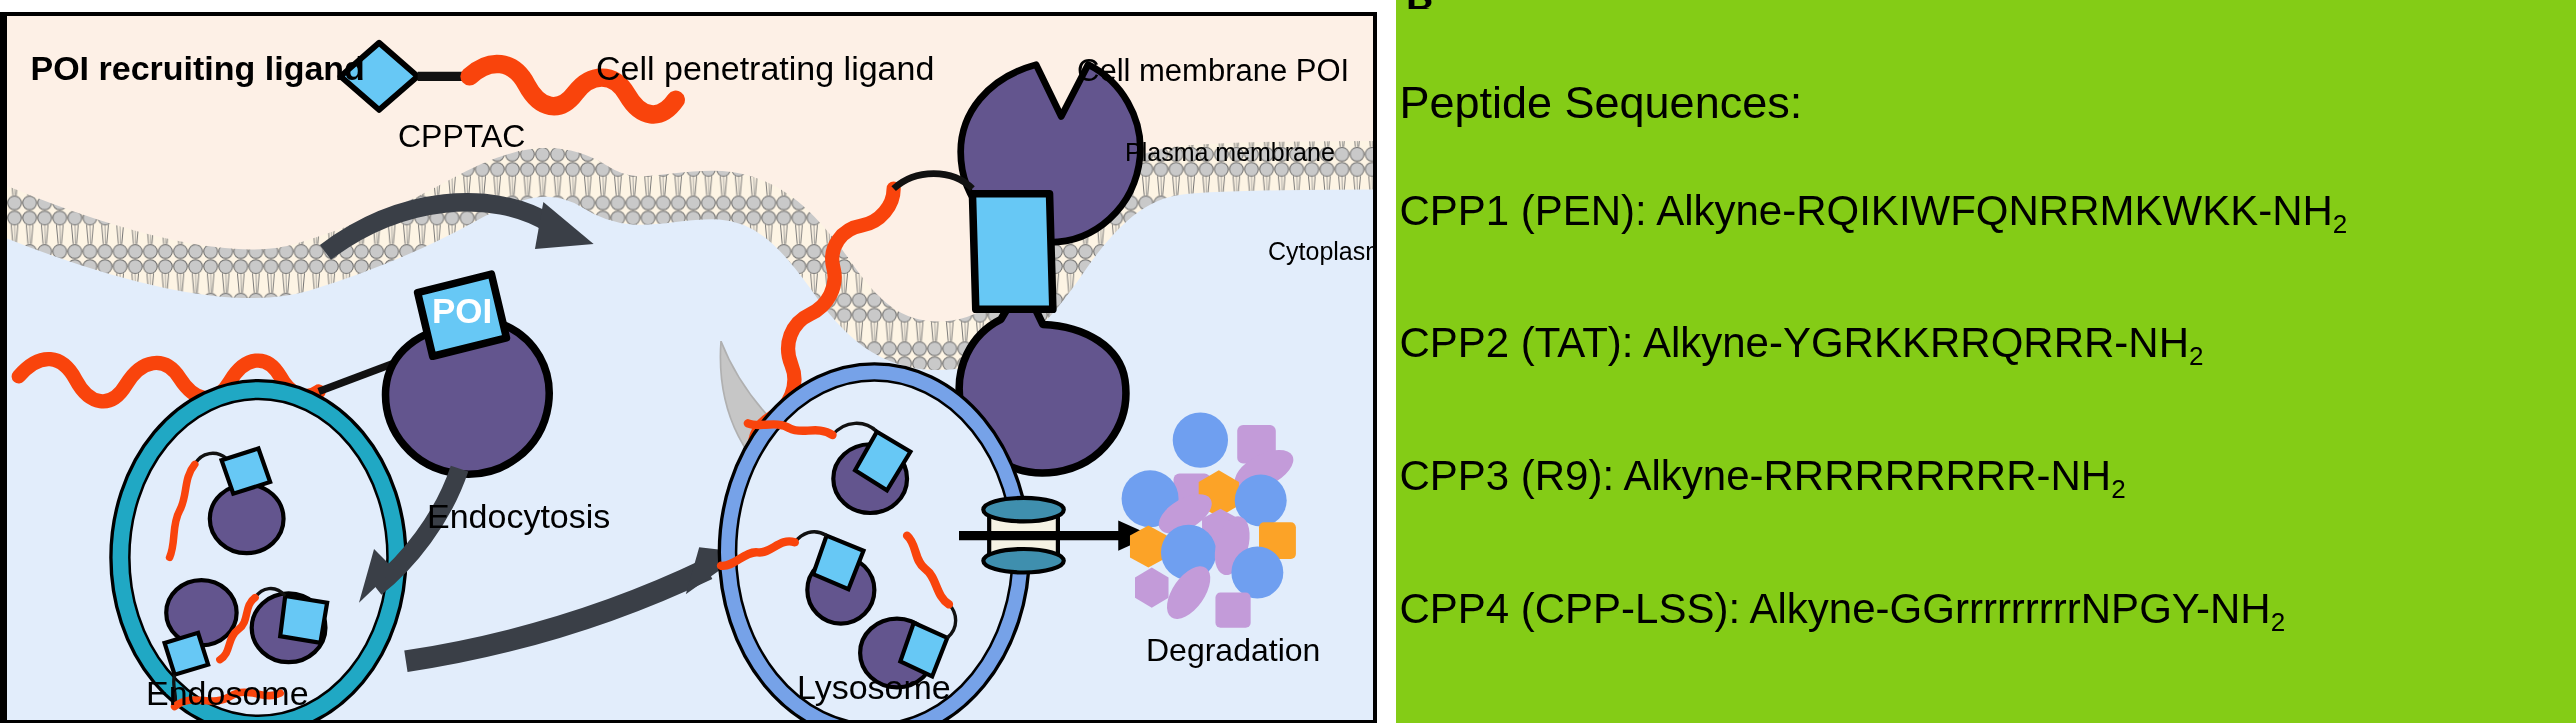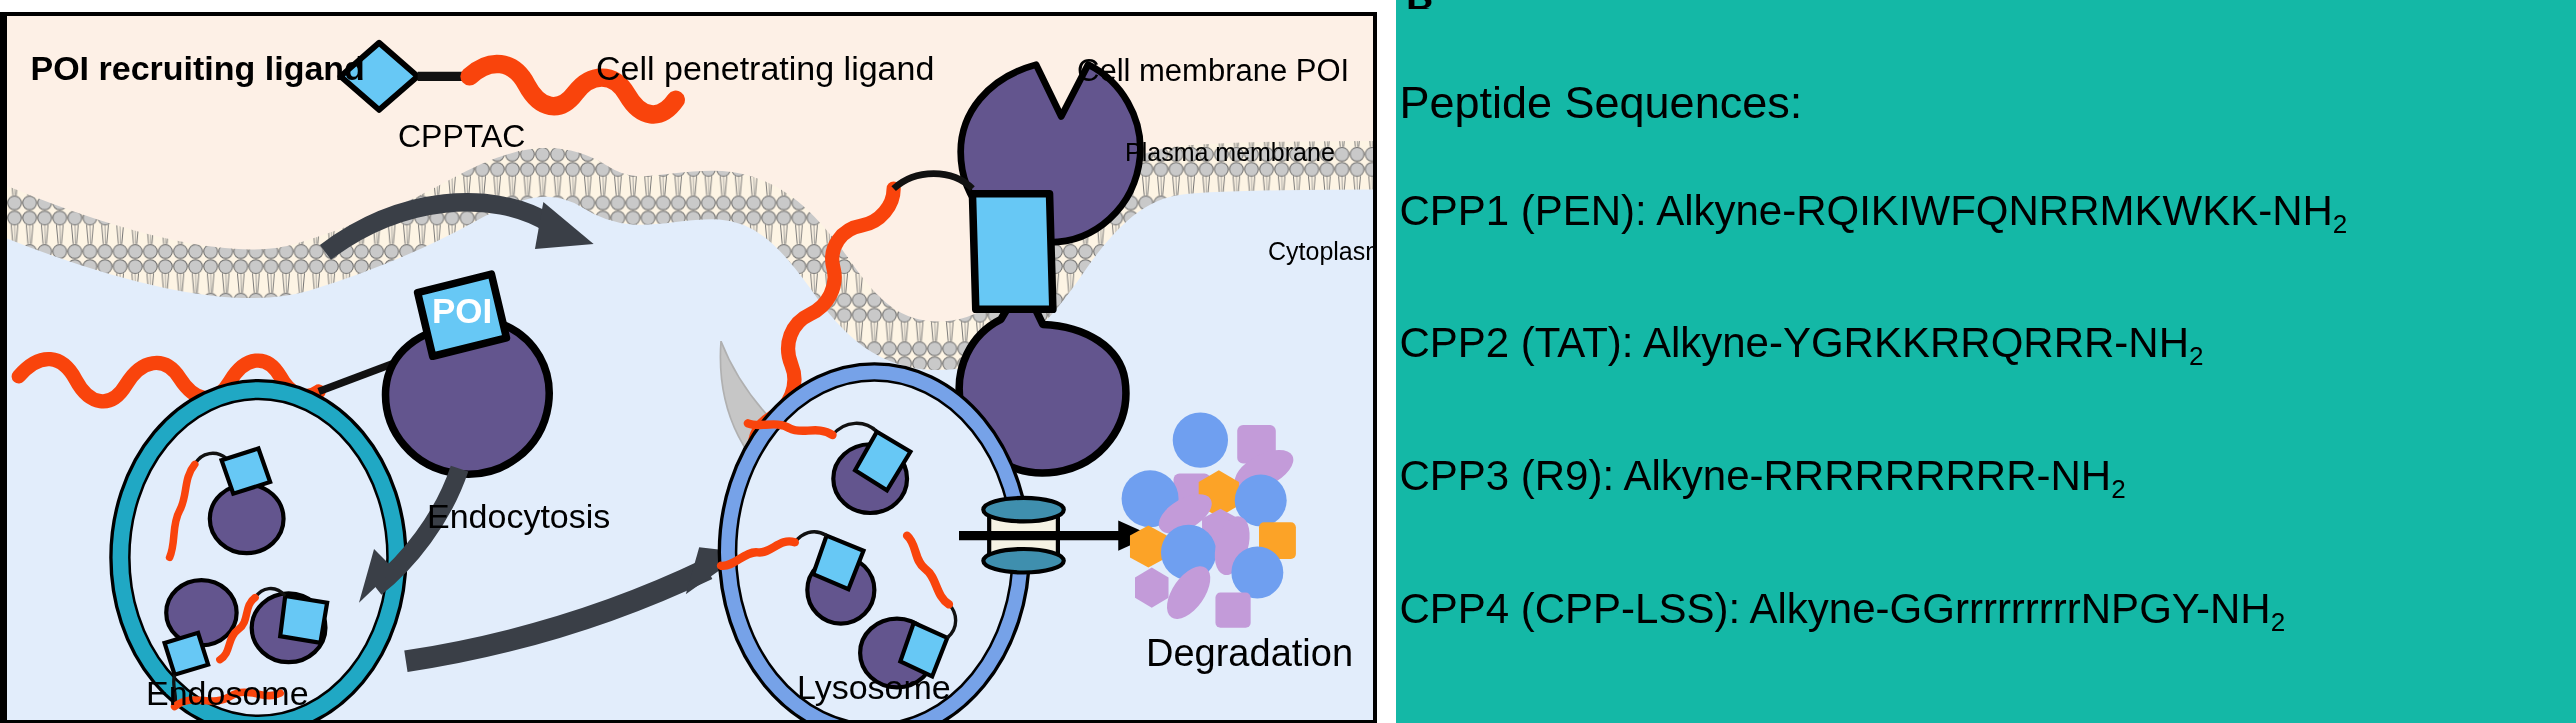--- a/index.html
+++ b/index.html
@@ -41,28 +41,28 @@
   
   #lbl-ligand   { left: 23.5px;   top: 35px;  font-size: 34px; font-weight: bold; }
   #lbl-cpp      { left: 589px;  top: 35px;  font-size: 34px; }
   #lbl-poi-leg  { left: 1070px; top: 39px;  font-size: 31px; }
   #lbl-cpptac   { left: 391px;  top: 104px; font-size: 32px; }
   #lbl-plasma   { left: 1118px; top: 124px; font-size: 25px; }
   #lbl-cyto     { left: 1261px; top: 223px; font-size: 25px; }
   #lbl-endocyt  { left: 420px;  top: 483px; font-size: 34px; text-align: center; }
   #lbl-endosome { left: 139px;  top: 660px; font-size: 34px; }
   #lbl-lysosome { left: 790px;  top: 654px; font-size: 34px; }
-  #lbl-degrad   { left: 1139px; top: 618px; font-size: 38px; }
+  #lbl-degrad   { left: 1139px; top: 618px; font-size: 32px; }
 
   
   #panel-b {
     position: absolute;
     left: 1396px; top: 0px;
     width: 1180px; height: 724px;
-    background: #14b8a6;
+    background: #84cc16;
   }
   #panel-b-letter {
     position: absolute;
     left: 10px; top: -13.5px;
     font-size: 40px; font-weight: bold;
     color: #000000;
     font-family: "Liberation Sans", sans-serif;
     overflow: hidden;
     height: 22px;
   }

